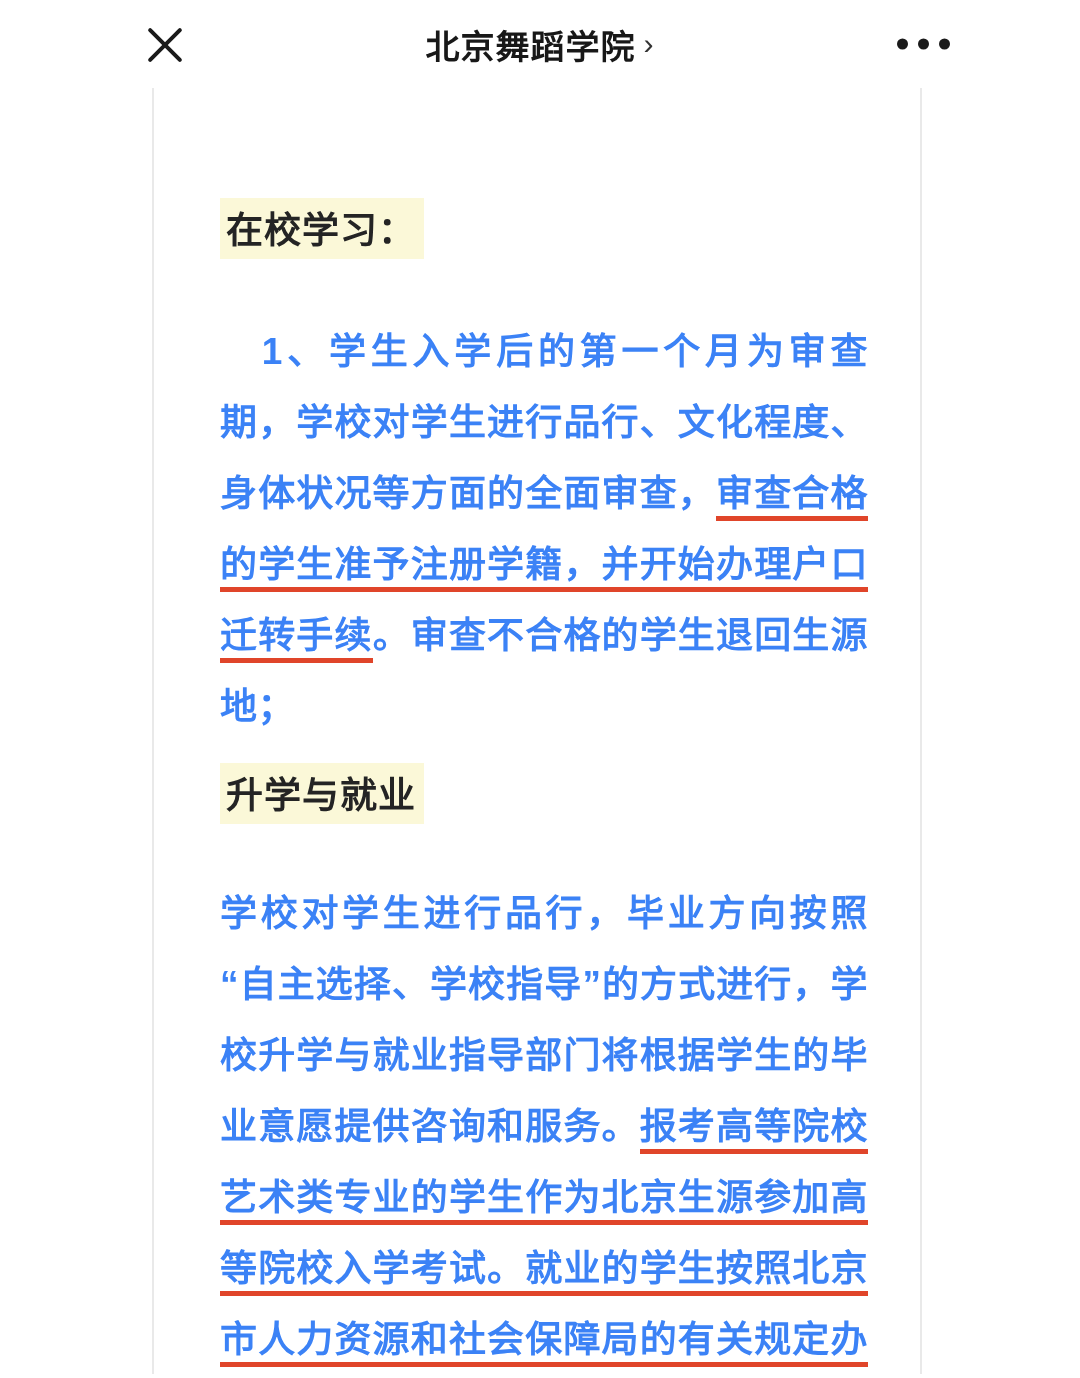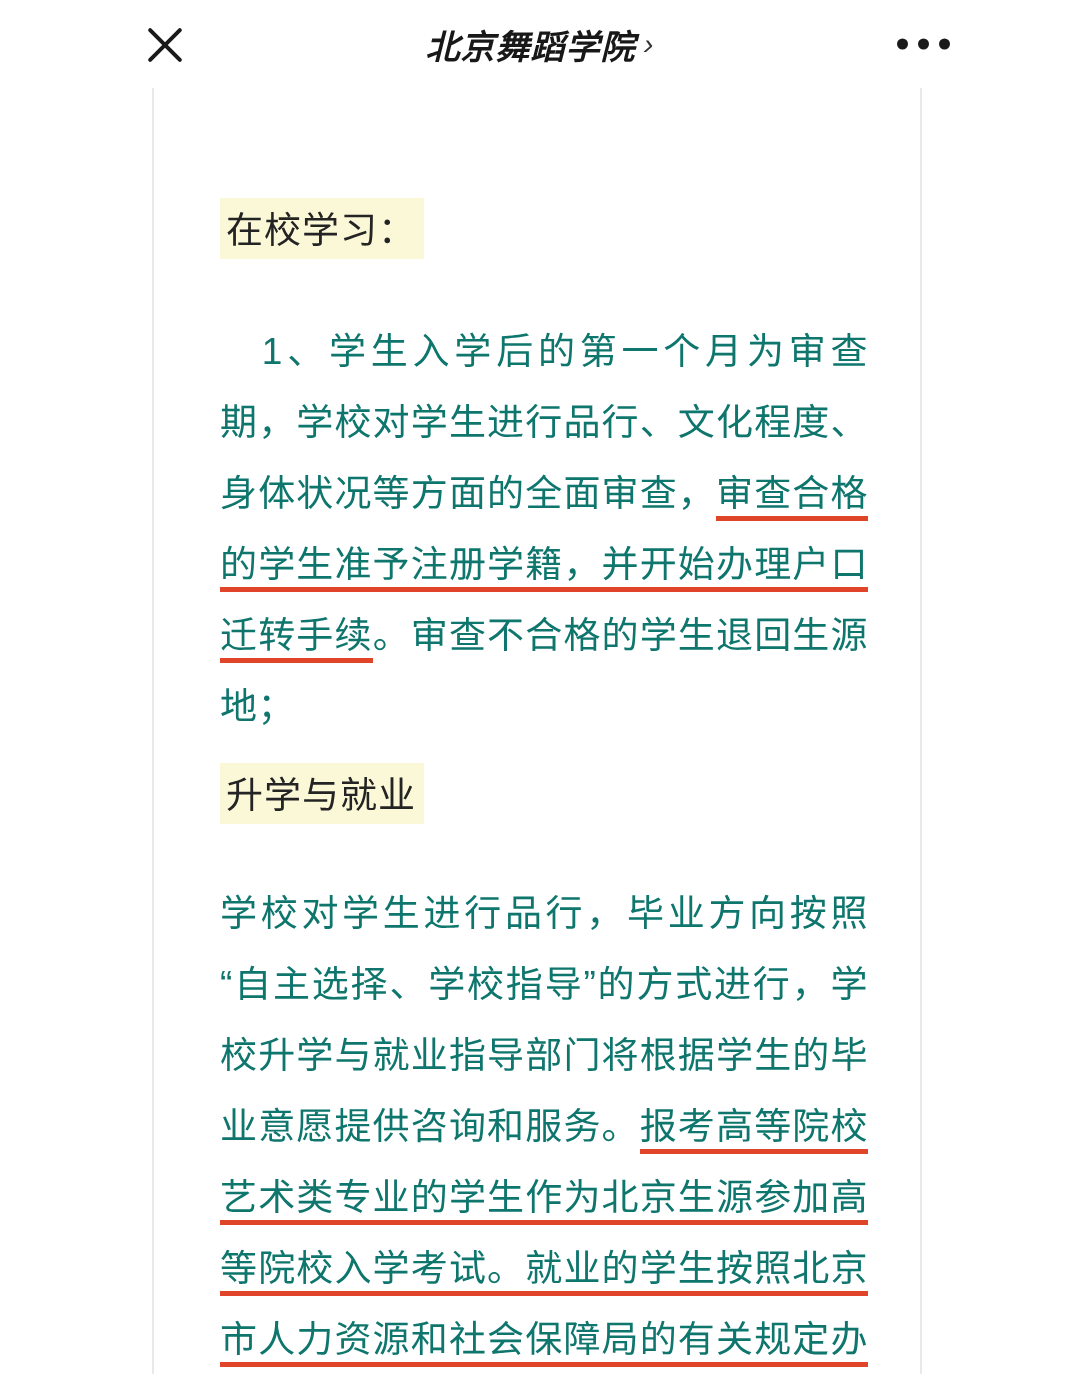--- a/index.html
+++ b/index.html
@@ -18,21 +18,20 @@
   }
 
   
   .topbar {
     position: relative;
     height: 88px;
     background: #ffffff;
     display: flex;
     align-items: center;
     justify-content: center;
-    font-style: italic;
   }
   .close-btn {
     position: absolute;
     left: 140px;
     top: 50%;
     transform: translateY(-50%);
     width: 50px;
     height: 50px;
     cursor: pointer;
   }
@@ -99,33 +98,34 @@
     border-left: 2px solid #e9e9e9;
     border-right: 2px solid #e9e9e9;
     box-sizing: border-box;
   }
 
   .highlight {
     display: inline-block;
     background: #fbf8d8;
     padding: 2px 8px 5px 6px;
     font-size: 37px;
-    font-weight: normal;
+    font-weight: bold;
     color: #242424;
     letter-spacing: 1px;
   }
 
   .para {
     font-size: 37px;
     line-height: 71px;
-    color: #0f766e;
+    color: #3b82f6;
     letter-spacing: 0.5px;
     text-align: justify;
     white-space: pre-wrap;
     word-break: break-all;
+    font-weight: bold;
   }
 
   .u {
     border-bottom: 5px solid #e0452a;
     padding-bottom: 2px;
   }
 
   .sec1 { position: absolute; top: 110px; left: 66px; width: 648px; }
   .sec2 { position: absolute; top: 228px; left: 66px; width: 648px; }
   .sec3 { position: absolute; top: 675px; left: 66px; width: 648px; }

